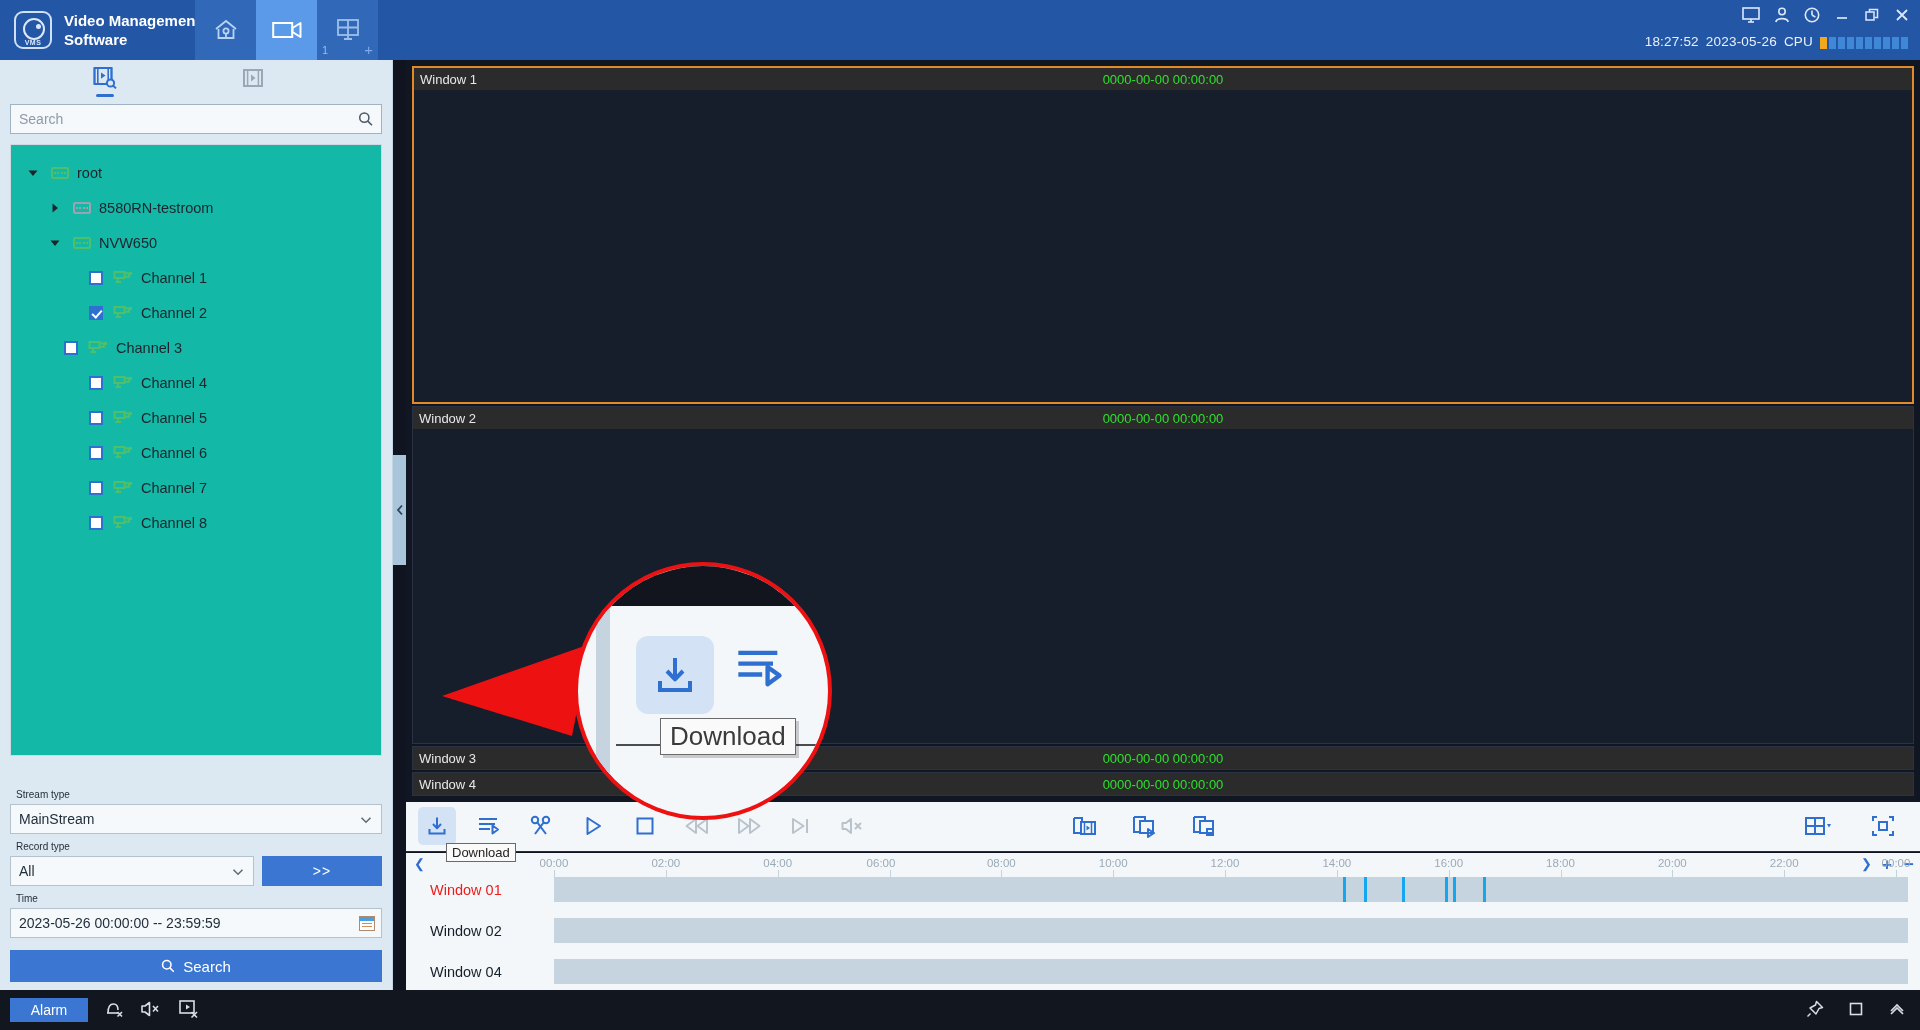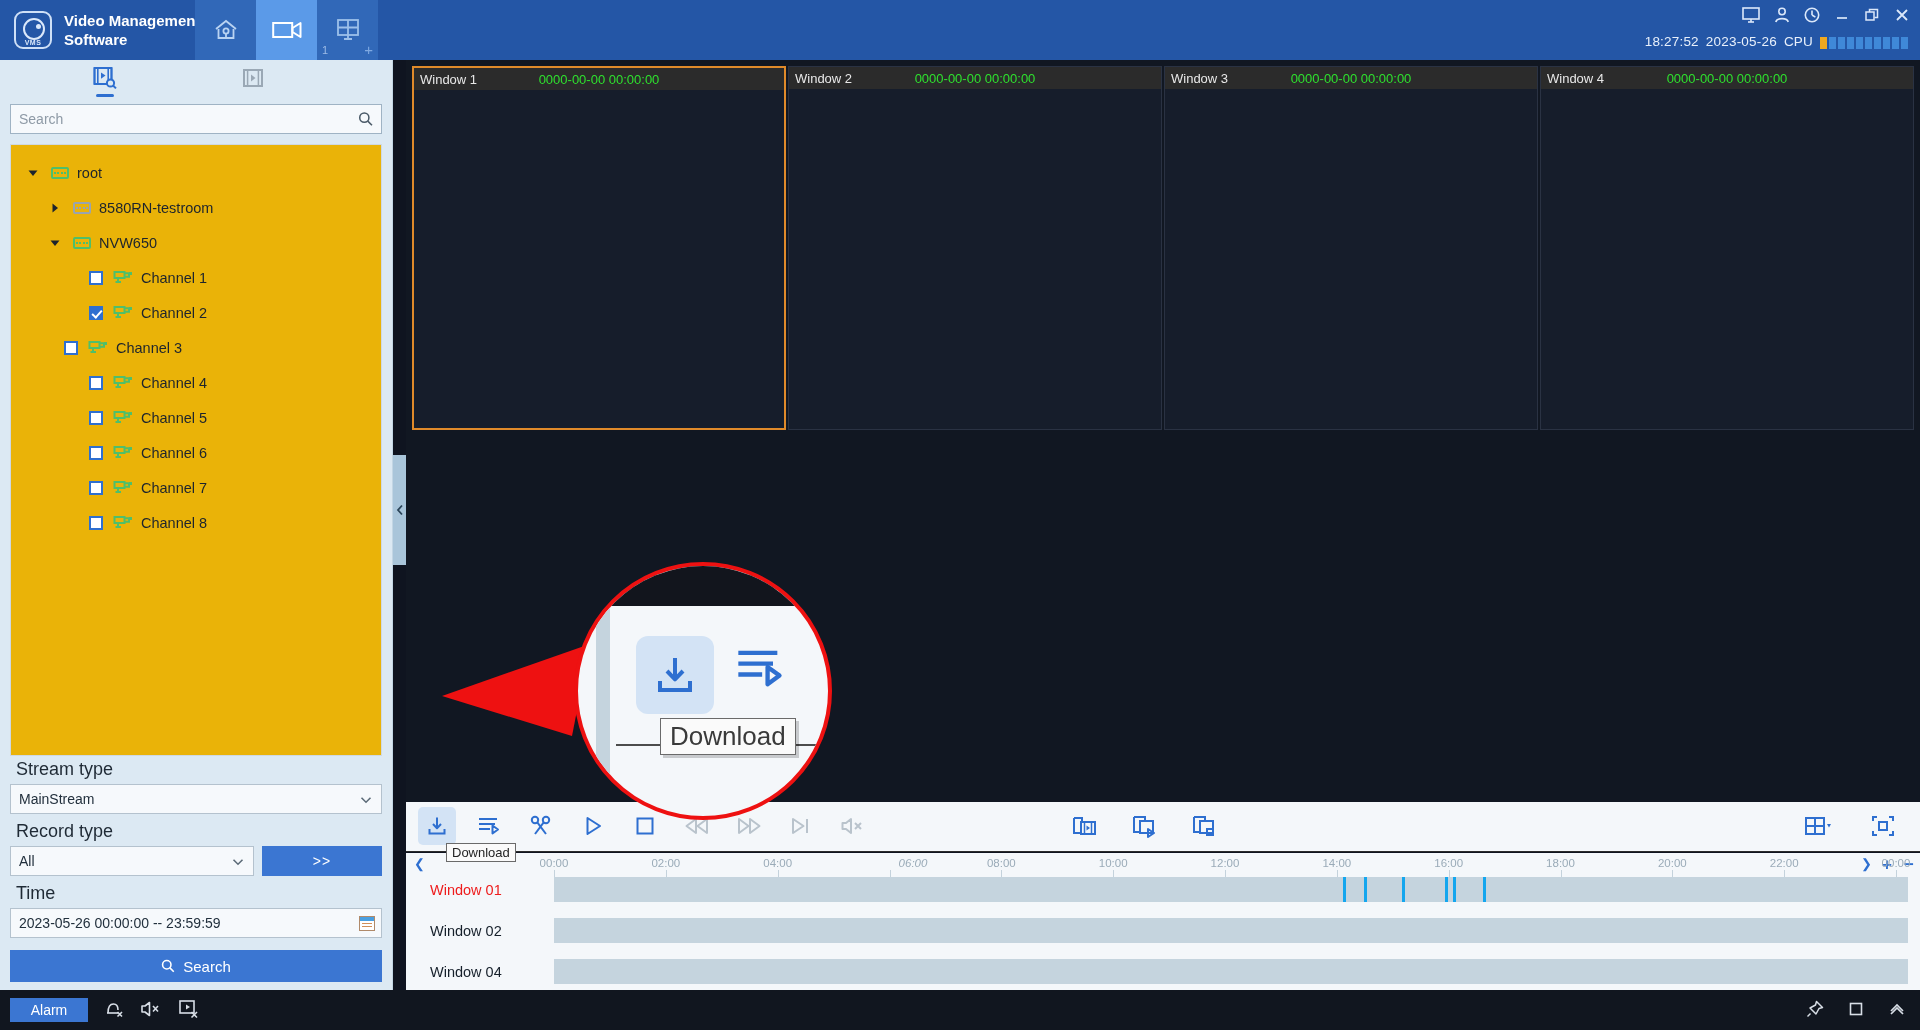--- a/index.html
+++ b/index.html
@@ -75,42 +75,42 @@
   .searchbox {
     margin:8px 10px 0 10px; height:30px; background:#f6f9fc; border:1px solid #9fb3c4;
     display:flex; align-items:center; padding:0 8px; position:relative;
   }
   .searchbox input {
     border:0; outline:0; background:transparent; width:100%; font-size:14px;
     font-family:"Liberation Sans", sans-serif; color:#33414f;
   }
   .searchbox input::placeholder { color:#8e9aa6; }
   .treebox {
-    margin:10px 10px 0 10px; height:612px; background:#eab308; border:1px solid #cfd9e2;
+    margin:10px 10px 0 10px; height:612px; background:#14b8a6; border:1px solid #cfd9e2;
     overflow:hidden; padding-top:10px;
   }
   .trow { display:flex; align-items:center; height:35px; font-size:14.5px; color:#1d242d; }
   .twist { width:16px; height:16px; display:flex; align-items:center; justify-content:center; flex:none; }
   .nvricon { width:18px; height:12px; border:2px solid #4fbf6a; border-radius:2px; flex:none;
              display:flex; align-items:center; justify-content:center; gap:1.5px; }
   .nvricon i { width:2px; height:2px; background:#4fbf6a; display:block; }
   .nvricon.gray { border-color:#9aa4ae; }
   .nvricon.gray i { background:#9aa4ae; }
   .cbx {
     width:14px; height:14px; border:2px solid #2e6fd0; background:#fff; flex:none;
     position:relative;
   }
   .cbx.on { background:#2e6fd0; }
   .cbx.on:after {
     content:""; position:absolute; left:3px; top:0px; width:4px; height:8px;
     border:solid #fff; border-width:0 2px 2px 0; transform:rotate(42deg);
   }
 
   .fields { position:absolute; left:0; right:0; bottom:0; padding:0 10px 8px 10px; }
-  .flabel { font-size:18px; color:#1f2a35; margin:7px 0 4px 6px; }
+  .flabel { font-size:10px; color:#1f2a35; margin:7px 0 4px 6px; }
   .fselect {
     height:30px; background:#f6f9fc; border:1px solid #b4c2ce; display:flex; align-items:center;
     padding:0 8px; font-size:14px; color:#22303d; position:relative;
   }
   .fselect .chev { position:absolute; right:8px; top:8px; }
   .row2 { display:flex; gap:8px; }
   .row2 .fselect { flex:1; }
   .btn-adv {
     width:120px; height:30px; background:#3b76d2; color:#fff; display:flex;
     align-items:center; justify-content:center; font-size:14px; letter-spacing:1px;
@@ -131,21 +131,21 @@
   }
 
   .collapse-handle {
     position:absolute; left:393px; top:455px; width:13px; height:110px;
     background:#a9c5da; display:flex; align-items:center; justify-content:center;
   }
 
   
   .videoarea { position:absolute; left:406px; top:60px; width:1514px; height:742px; background:#111722; }
   .vgrid { position:absolute; left:6px; top:6px; width:1502px; height:730px; display:grid;
-           grid-template-columns:1fr 1fr 1fr 1fr; grid-template-rows:1fr 1fr; gap:2px; }
+           grid-template-columns:1fr; grid-template-rows:1fr 1fr; gap:2px; }
   .vcell { position:relative; background:#161d2b; border:1px solid #2a3243; }
   .vcell.sel { border:2px solid #e08a2a; }
   .vhead {
     height:22px; background:#2b2b2b; display:flex; align-items:center; position:relative;
     font-size:13px; color:#e8e8e8;
   }
   .vhead .name { padding-left:6px; }
   .vhead .ts { position:absolute; left:0; right:0; text-align:center; color:#2ee02e; font-size:13px; }
   .vbody { position:absolute; left:0; right:0; top:22px; bottom:0; background:#161d2b; }
 
@@ -685,21 +685,21 @@
       <span class="tl-prev">❮</span>
       <span class="tl-next">❯</span>
       <span class="tl-plus">+</span>
       <span class="tl-minus">−</span>
     <span class="tl-label" style="left: 148px;">00:00</span>
         <span class="tl-tick" style="left: 148px;"></span>
         <span class="tl-label" style="left: 259.833px;">02:00</span>
         <span class="tl-tick" style="left: 259.833px;"></span>
         <span class="tl-label" style="left: 371.667px;">04:00</span>
         <span class="tl-tick" style="left: 371.667px;"></span>
-        <span class="tl-label" style="left: 507px; font-style: italic;">06:00</span>
+        <span class="tl-label" style="left: 475px;">06:00</span>
         <span class="tl-tick" style="left: 483.5px;"></span>
         <span class="tl-label" style="left: 595.333px;">08:00</span>
         <span class="tl-tick" style="left: 595.333px;"></span>
         <span class="tl-label" style="left: 707.167px;">10:00</span>
         <span class="tl-tick" style="left: 707.167px;"></span>
         <span class="tl-label" style="left: 819px;">12:00</span>
         <span class="tl-tick" style="left: 819px;"></span>
         <span class="tl-label" style="left: 930.833px;">14:00</span>
         <span class="tl-tick" style="left: 930.833px;"></span>
         <span class="tl-label" style="left: 1042.67px;">16:00</span>

